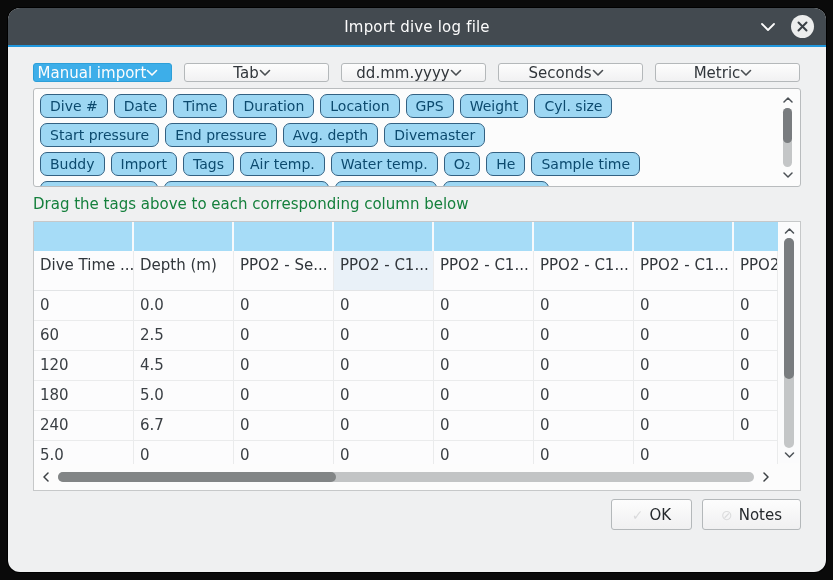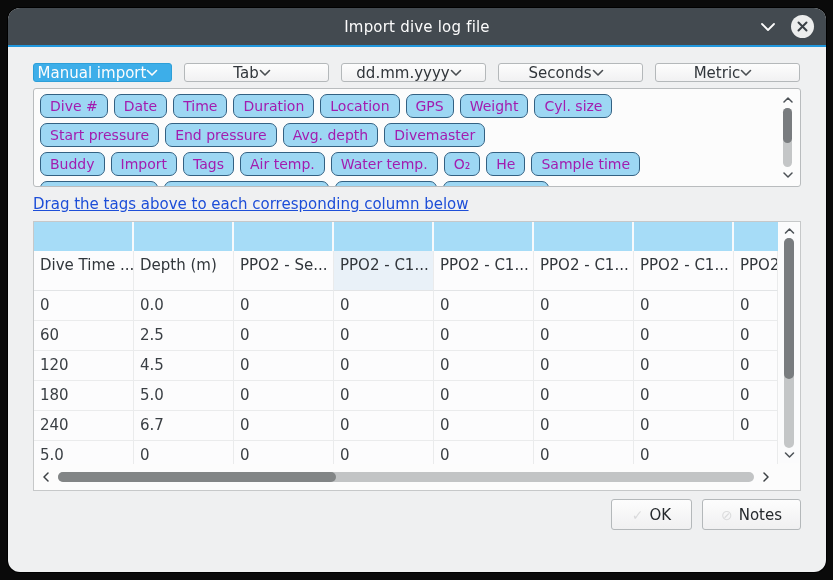--- a/index.html
+++ b/index.html
@@ -43,29 +43,29 @@
   
   .tag-panel {
     margin-top:6px; height:99px; background:#fcfcfc;
     border:1px solid #b9bcbe; border-radius:3px; position:relative; overflow:hidden;
   }
   .tag-rows { padding:5px 6px; overflow:hidden; height:100%; }
   .tag-row { display:flex; gap:6px; height:24px; margin-bottom:5px; }
   .tag {
     display:inline-flex; align-items:center; height:24px; padding:0 9px;
     background:#9dd7f3; border:1.5px solid #336182; border-radius:7px;
-    font-size:14px; color:#a21caf; white-space:nowrap; cursor:grab;
+    font-size:14px; color:#0c4a6e; white-space:nowrap; cursor:grab;
   }
   .tag-vscroll { position:absolute; top:3px; right:3px; bottom:3px; width:18px; background:#fcfcfc; }
   .vtrack { position:absolute; left:4px; right:5px; top:16px; bottom:16px; background:#c4c6c7; border-radius:5px; }
   .vthumb { position:absolute; left:0; right:0; top:0; background:#797c7f; border-radius:5px; }
   .sb-chev { position:absolute; left:0; width:18px; height:12px; display:flex; align-items:center; justify-content:center; cursor:pointer; }
   .sb-chev.up { top:2px; } .sb-chev.down { bottom:2px; }
 
-  .instruction { margin-top:8px; font-size:15px; color:#1d4ed8; height:20px;text-decoration:underline; }
+  .instruction { margin-top:8px; font-size:15px; color:#15803d; height:20px; }
 
   
   .table-frame {
     margin-top:6px; height:270px; background:#fcfcfc;
     border:1px solid #c6c8c9; position:relative; overflow:hidden;
   }
   .table-grid { width:calc(100% - 22px); }
   .trow { display:flex; }
   .tcell { width:100px; flex:0 0 100px; overflow:hidden; white-space:nowrap; }
   .tcell:last-child { flex:1 1 auto; width:auto; }

